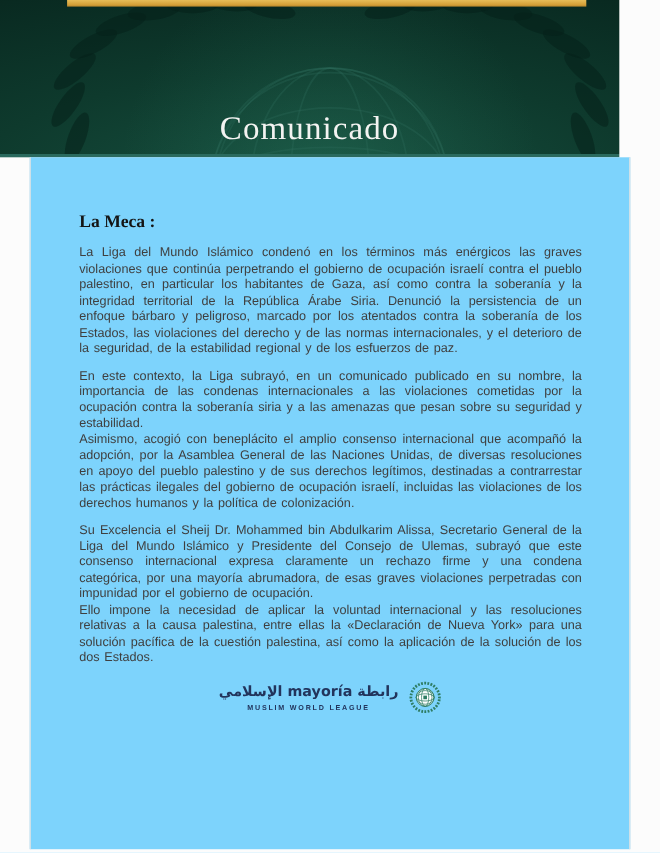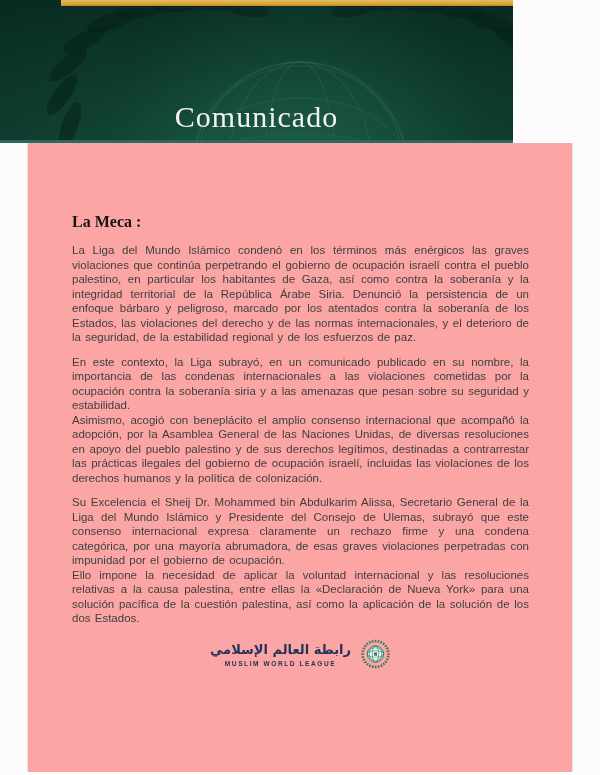--- a/index.html
+++ b/index.html
@@ -11,21 +11,21 @@
     width: 600px;
     height: 775px;
     margin: 0 auto;
     background: #fcfcfc;
     overflow: hidden;
   }
 
   
   .header {
     position: relative;
-    width: 513px;
+    width: 563px;
     height: 143px;
     background:
       radial-gradient(ellipse 130% 170% at 50% 118%,
         #16503f 0%, #0e3a2d 42%, #092a21 78%, #071f19 100%);
     border-bottom: 3px solid #2a6a5e;
     overflow: hidden;
   }
   .gold-bar {
     position: absolute;
     top: 0;
@@ -52,24 +52,24 @@
     line-height: 32px;
     letter-spacing: 1px;
     color: #f3f3f1;
   }
 
   
   .card {
     position: relative;
     margin: 0 27px;
     height: 629px;
-    background: #fca5a5;
+    background: #7dd3fc;
     border-left: 1px solid #e3e3e3;
     border-right: 1px solid #e3e3e3;
-    padding: 69px 43px 0 44px;
+    padding: 49px 43px 0 44px;
   }
   .dateline {
     font-family: "Liberation Serif", serif;
     font-weight: 700;
     font-size: 16px;
     line-height: 19px;
     color: #141414;
     margin-bottom: 12px;
   }
   .card p {
@@ -166,21 +166,21 @@
     <h2 class="dateline">La Meca :</h2>
 
     <p class="block-end">La Liga del Mundo Islámico condenó en los términos más enérgicos las graves violaciones que continúa perpetrando el gobierno de ocupación israelí contra el pueblo palestino, en particular los habitantes de Gaza, así como contra la soberanía y la integridad territorial de la República Árabe Siria. Denunció la persistencia de un enfoque bárbaro y peligroso, marcado por los atentados contra la soberanía de los Estados, las violaciones del derecho y de las normas internacionales, y el deterioro de la seguridad, de la estabilidad regional y de los esfuerzos de paz.</p>
     <p>En este contexto, la Liga subrayó, en un comunicado publicado en su nombre, la importancia de las condenas internacionales a las violaciones cometidas por la ocupación contra la soberanía siria y a las amenazas que pesan sobre su seguridad y estabilidad.</p>
     <p class="block-end">Asimismo, acogió con beneplácito el amplio consenso internacional que acompañó la adopción, por la Asamblea General de las Naciones Unidas, de diversas resoluciones en apoyo del pueblo palestino y de sus derechos legítimos, destinadas a contrarrestar las prácticas ilegales del gobierno de ocupación israelí, incluidas las violaciones de los derechos humanos y la política de colonización.</p>
     <p>Su Excelencia el Sheij Dr. Mohammed bin Abdulkarim Alissa, Secretario General de la Liga del Mundo Islámico y Presidente del Consejo de Ulemas, subrayó que este consenso internacional expresa claramente un rechazo firme y una condena categórica, por una mayoría abrumadora, de esas graves violaciones perpetradas con impunidad por el gobierno de ocupación.</p>
     <p>Ello impone la necesidad de aplicar la voluntad internacional y las resoluciones relativas a la causa palestina, entre ellas la «Declaración de Nueva York» para una solución pacífica de la cuestión palestina, así como la aplicación de la solución de los dos Estados.</p>
 
     <div class="logo-row">
       <div class="logo-text">
-        <div class="logo-arabic">رابطة العالم الإسلامي</div>
+        <div class="logo-arabic">رابطة mayoría الإسلامي</div>
         <div class="logo-english">MUSLIM WORLD LEAGUE</div>
       </div>
       <svg width="31" height="31" viewBox="0 0 32 32" xmlns="http://www.w3.org/2000/svg">
 
         <circle cx="16" cy="15.5" r="13.4" fill="none" stroke="#2E7D64" stroke-width="2.6" stroke-dasharray="1.7 1.3" transform="rotate(8 16 15.5)"></circle>
 
         <circle cx="16" cy="15.5" r="8.4" fill="#ffffff" stroke="#2E7D64" stroke-width="0.9"></circle>
         <g fill="none" stroke="#2E7D64" stroke-width="0.7">
           <ellipse cx="16" cy="15.5" rx="3.4" ry="8.4"></ellipse>
           <ellipse cx="16" cy="15.5" rx="6.4" ry="8.4"></ellipse>

